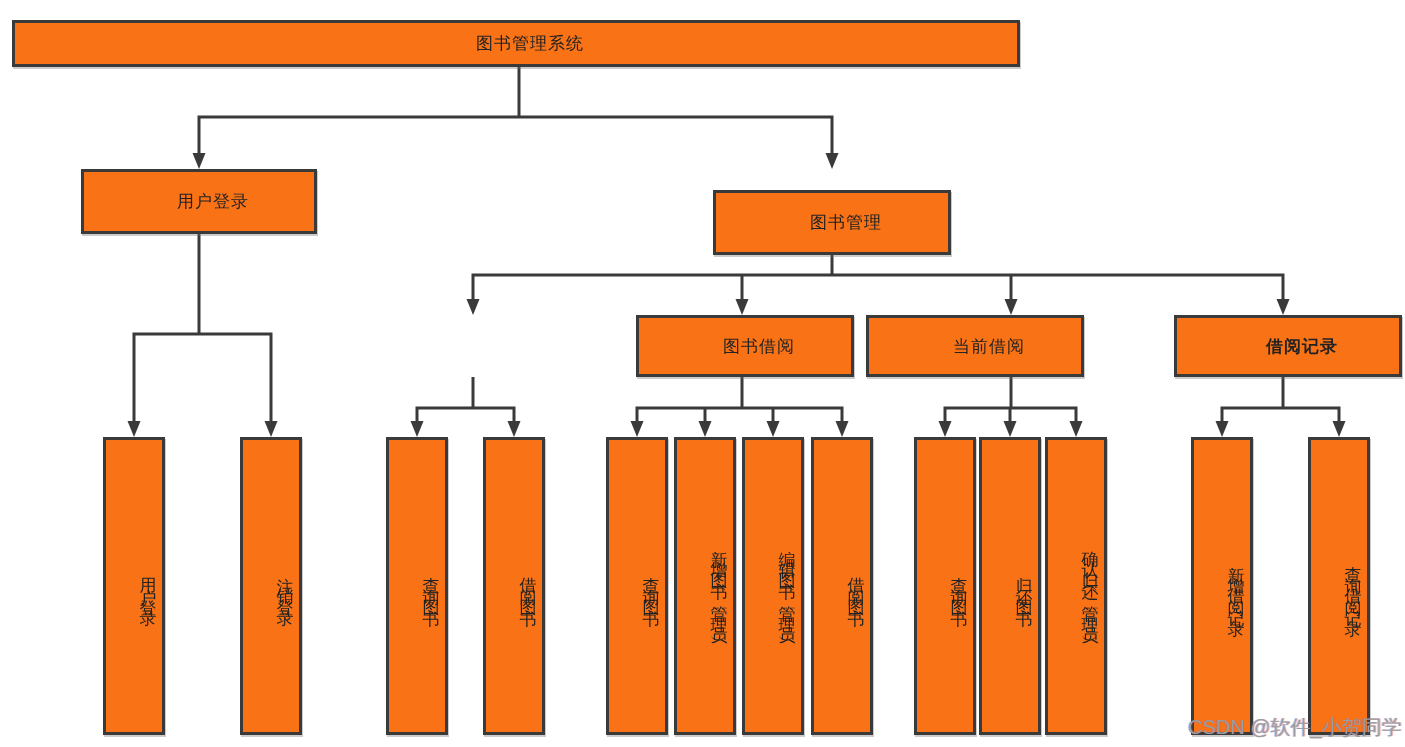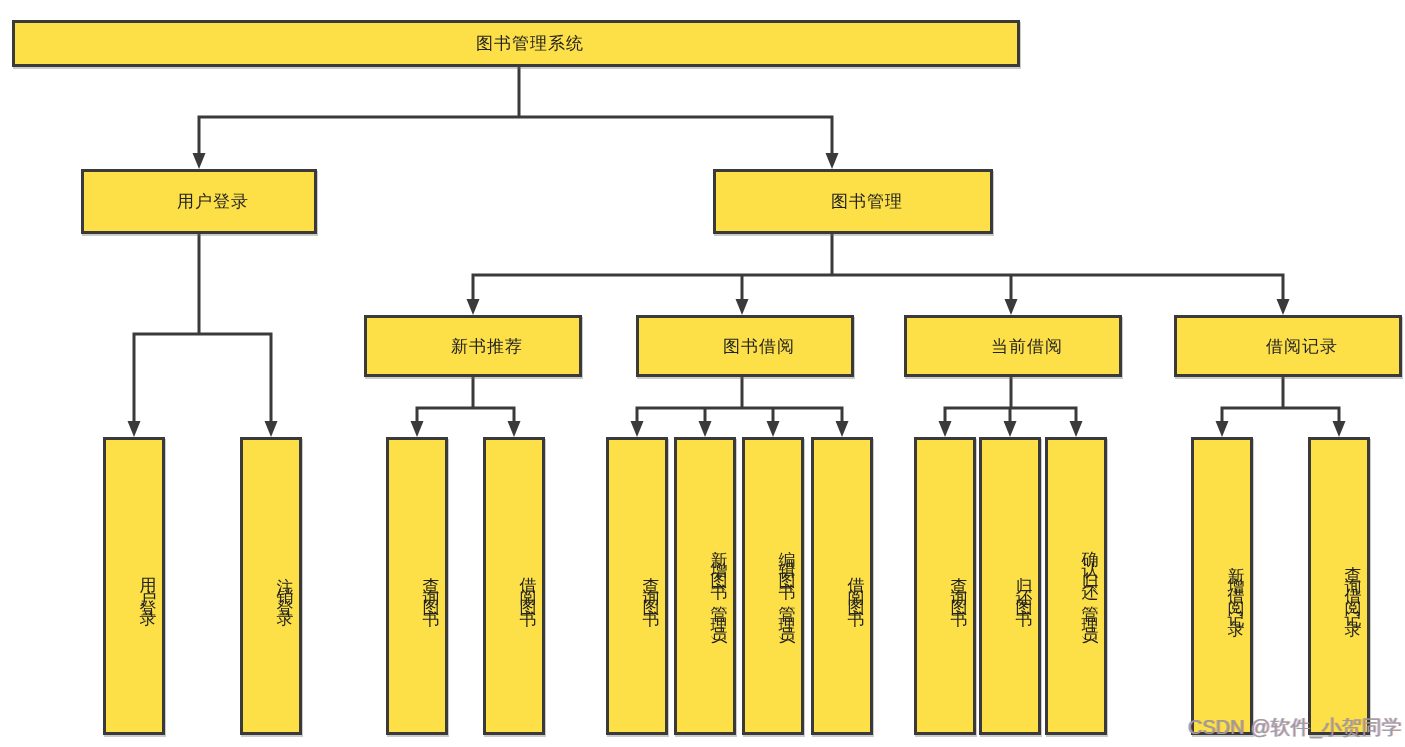--- a/index.html
+++ b/index.html
@@ -6,21 +6,21 @@
   .stage{
     position:relative;
     width:1405px;height:747px;
     background:#ffffff;
     font-family:"Liberation Sans","DejaVu Sans",sans-serif;
     color:#222222;
     overflow:hidden;
   }
   .node{
     position:absolute;
-    background:#fde047;
+    background:#f97316;
     border:3px solid #3a3a3a;
     box-shadow:1px 2px 0 rgba(110,110,110,.35);
     display:flex;
     align-items:center;
     justify-content:center;
     box-sizing:border-box;
     font-size:17px;
     letter-spacing:1px;
     z-index:2;
     padding-left:28px;
@@ -108,34 +108,31 @@
     </g>
   </svg>
 
   <div class="node root">
     <span>图书管理系统</span>
   </div>
 
   <div class="node lvl2" style="left:81px;width:236px;">
     <span>用户登录</span>
   </div>
-  <div class="node lvl2" style="left:713px;width:280px;">
+  <div class="node lvl2" style="left:713px;width:238px;margin-top:21px;">
     <span>图书管理</span>
   </div>
 
-  <div class="node lvl3" style="left:364px;width:218px;">
-    <span>新书推荐</span>
-  </div>
   <div class="node lvl3" style="left:636px;width:218px;">
     <span>图书借阅</span>
   </div>
-  <div class="node lvl3" style="left:904px;width:218px;">
+  <div class="node lvl3" style="left:866px;width:218px;">
     <span>当前借阅</span>
   </div>
-  <div class="node lvl3" style="left:1174px;width:228px;">
+  <div class="node lvl3" style="left:1174px;width:228px;font-weight:bold;">
     <span>借阅记录</span>
   </div>
 
   <div class="node leaf" style="left:103px;">
     <span class="vtext">用户登录</span>
   </div>
   <div class="node leaf" style="left:240px;">
     <span class="vtext">注销登录</span>
   </div>
 

